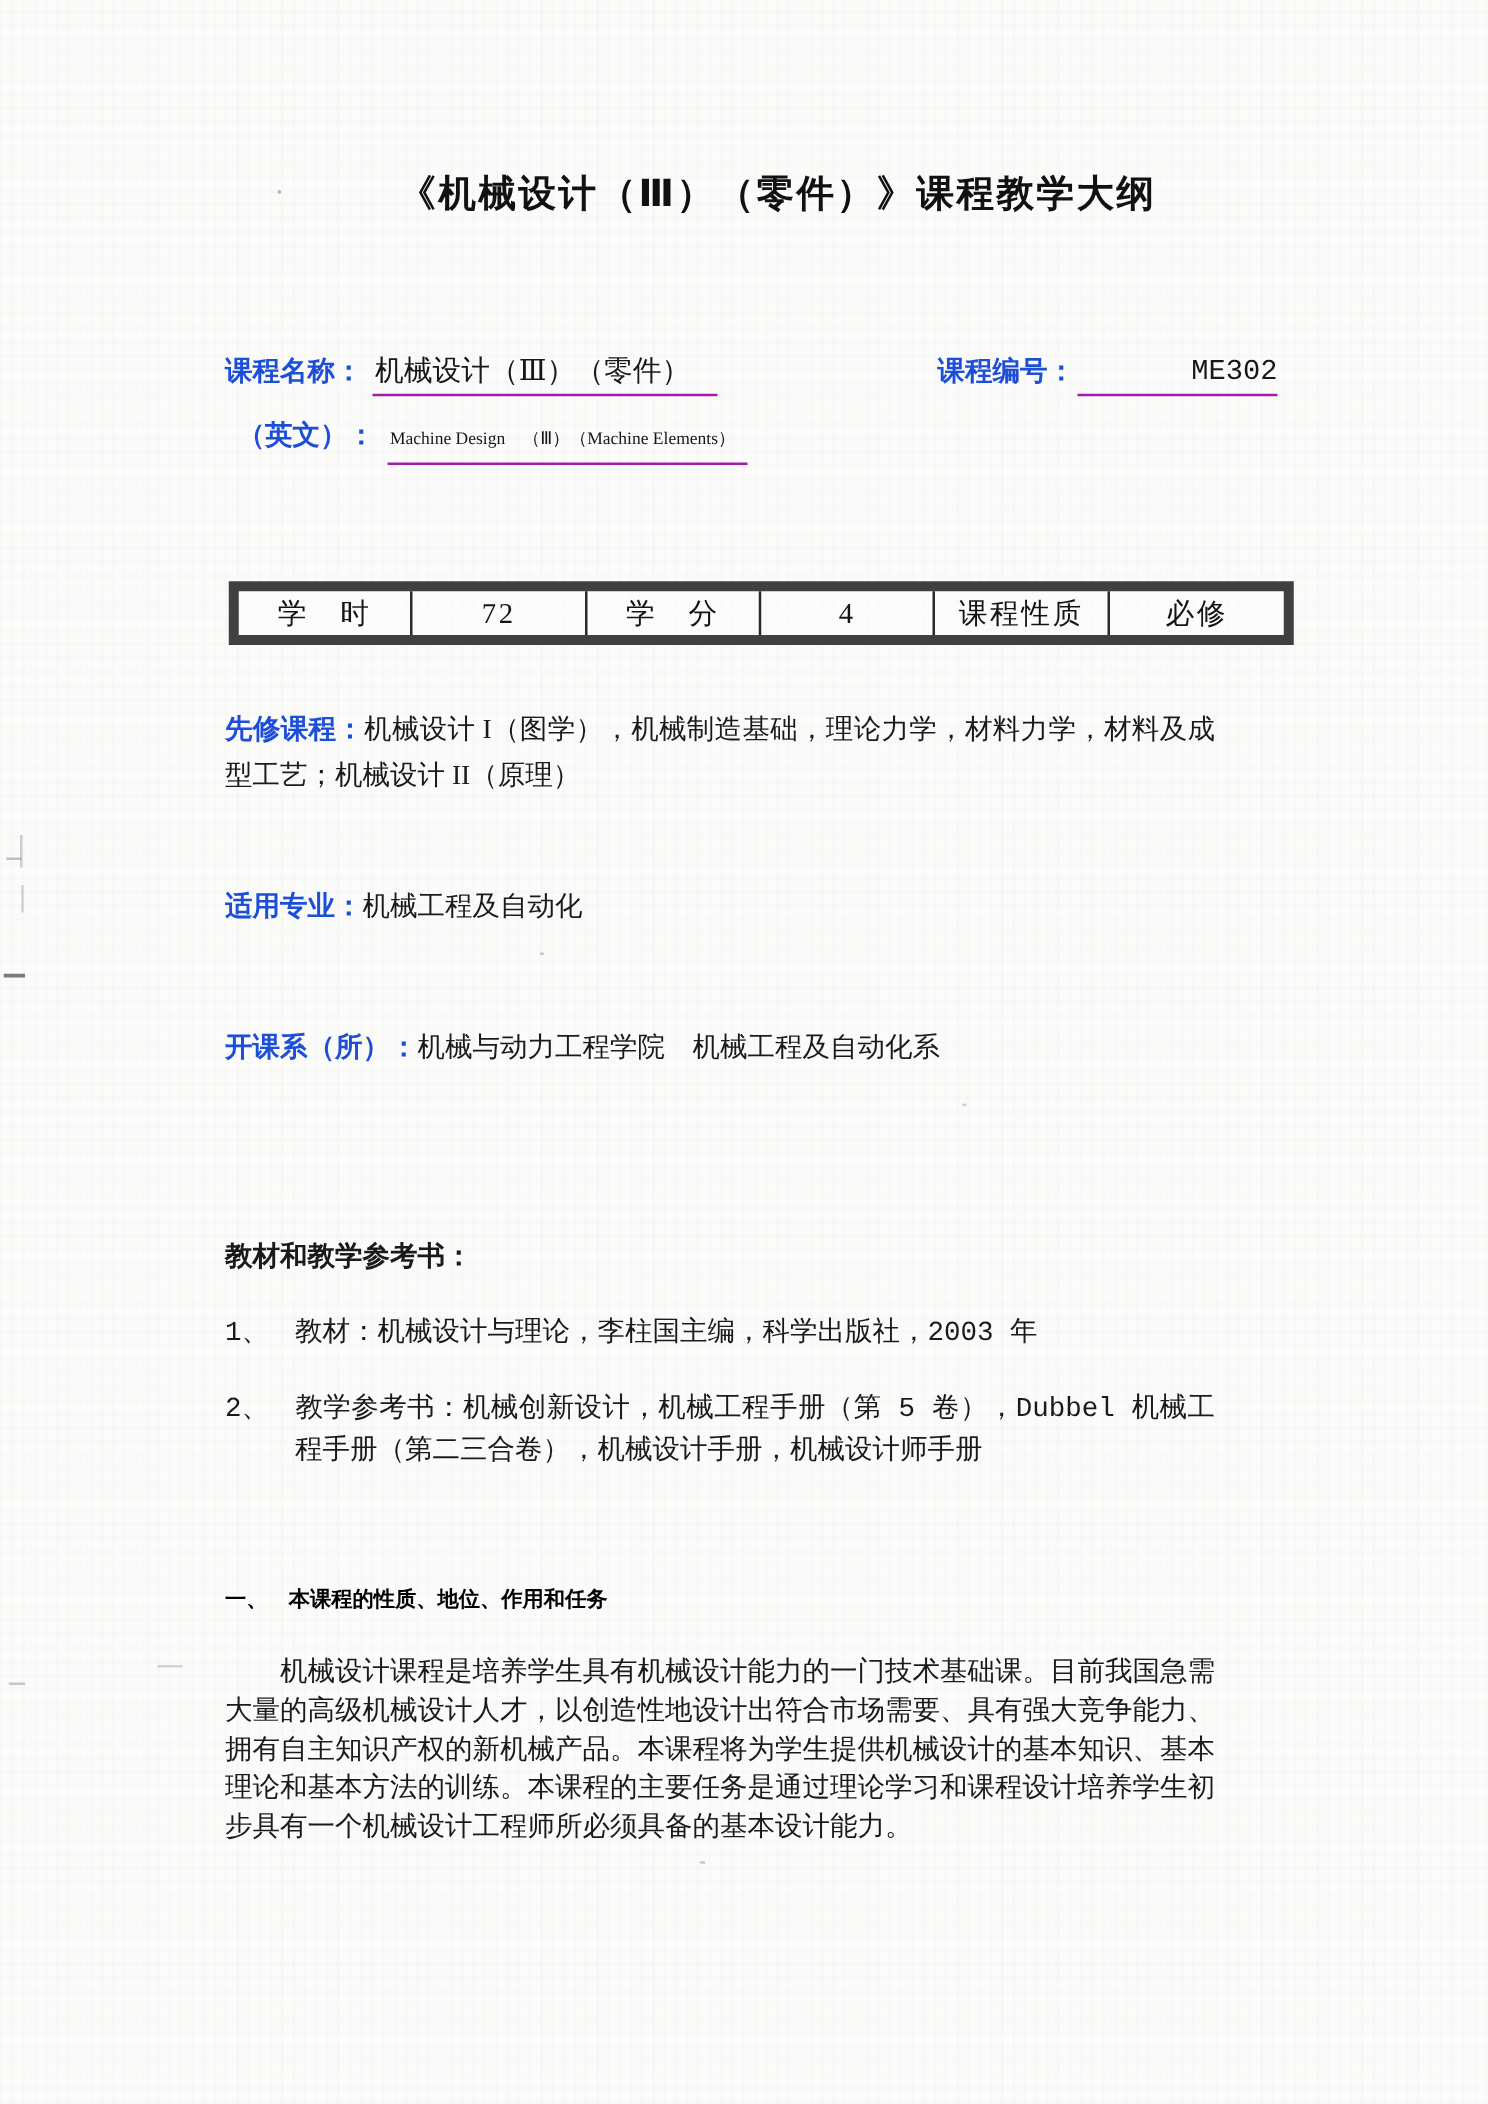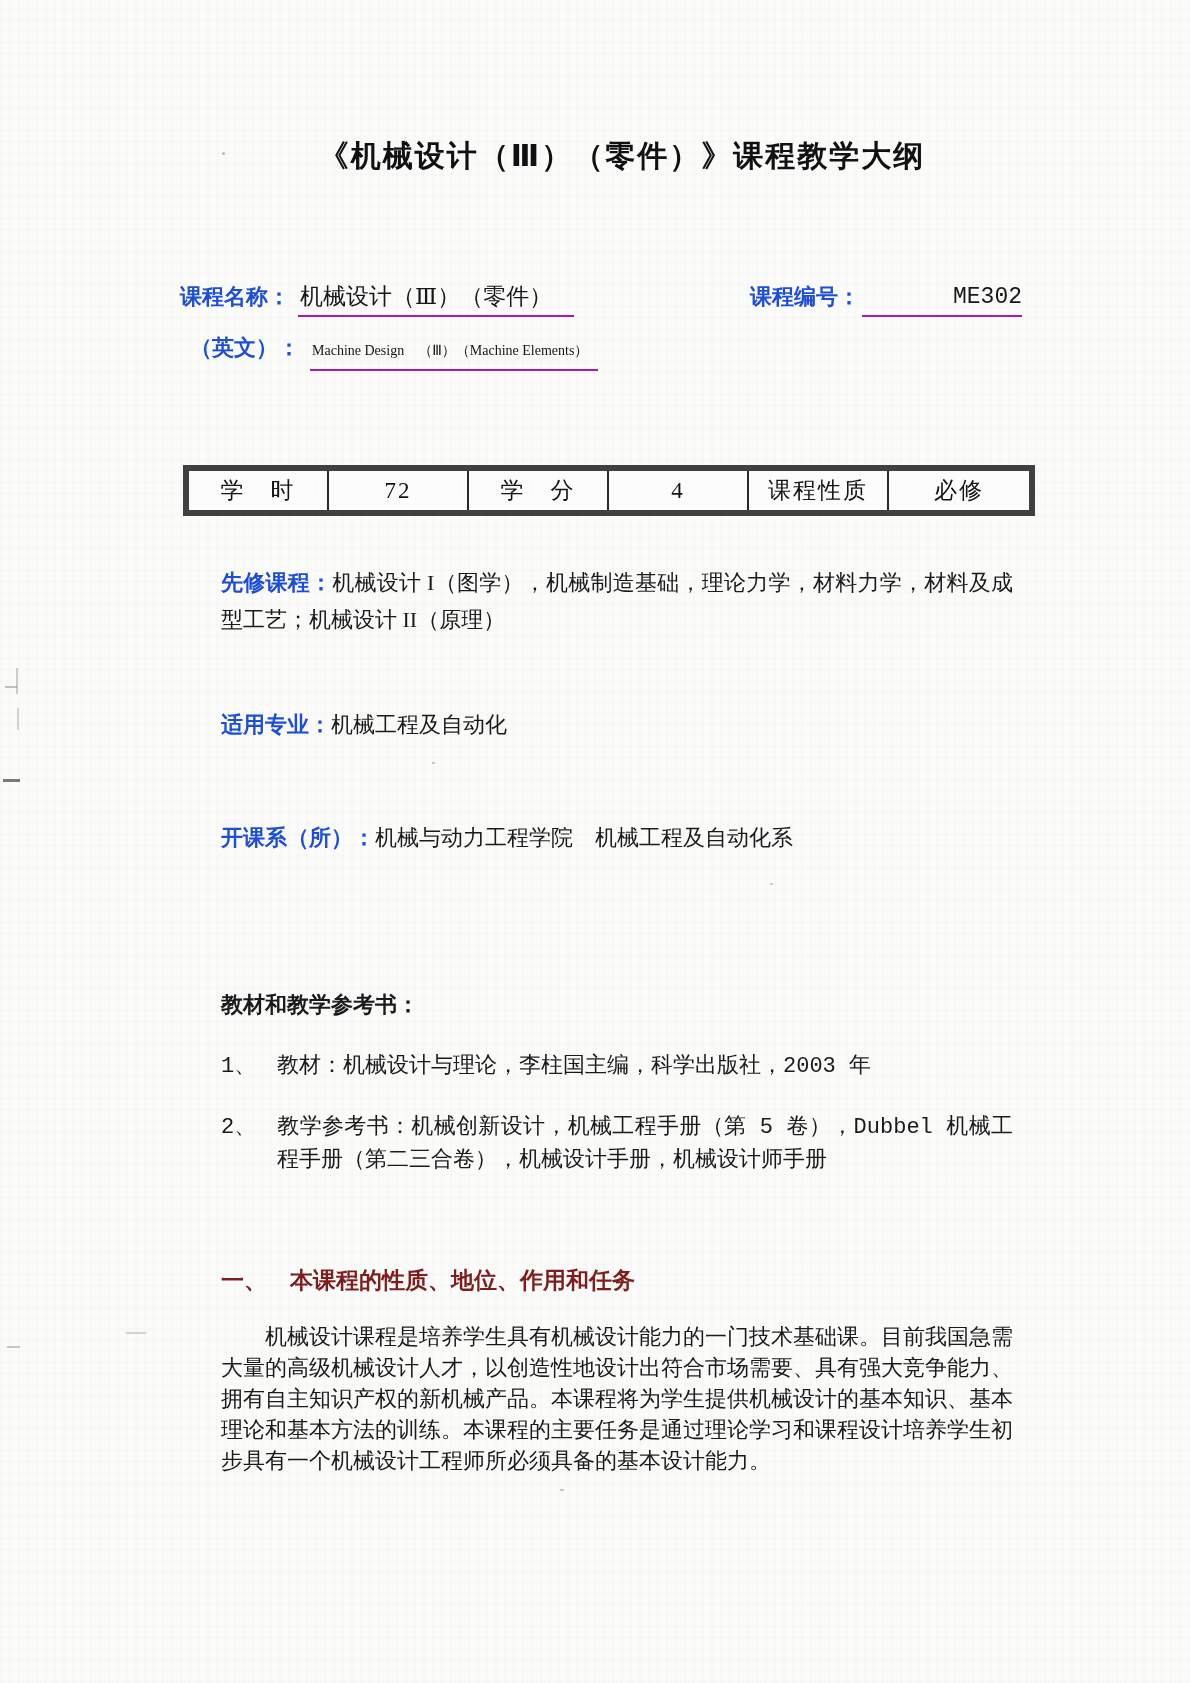--- a/index.html
+++ b/index.html
@@ -52,46 +52,46 @@
     font-family: Liberation Serif, serif;
     font-size: 14px;
   }
 
   
   .info-table {
     top: 465px; left: 183px;
     width: 852px; height: 51px;
     display: grid;
     grid-template-columns: repeat(6, 1fr);
-    border: 6px solid #404040;
+    border: 8px solid #404040;
     background: rgba(255,255,255,0.4);
   }
   .info-cell {
     border-right: 2px solid #2a2a2a;
     display: flex; align-items: center; justify-content: center;
     font-size: 23px;
     letter-spacing: 2px;
     color: #141414;
   }
   .info-cell:last-child { border-right: none; }
 
   
-  .section { left: 180px; width: 792px; font-size: 22px; color: #1a1a1a; margin-left: 41px; }
+  .section { left: 180px; width: 792px; font-size: 22px; color: #1a1a1a; }
   .sec-prereq { top: 564px; line-height: 37px; text-align: justify; }
   .sec-majors { top: 710px; line-height: 30px; }
   .sec-dept { top: 823px; line-height: 30px; }
   .tb-heading { top: 990px; line-height: 30px; font-size: 22px; }
   .ref-item { padding-left: 56px; text-indent: -56px; text-align: justify; font-family: Liberation Mono, monospace; }
   .ref-item-1 { top: 1052px; line-height: 30px; }
   .ref-item-2 { top: 1111px; line-height: 33px; }
   .ref-num { display: inline-block; width: 56px; text-indent: 0; }
   .sec1-heading {
     top: 1264px; line-height: 32px;
     font-family: "Liberation Sans", "DejaVu Sans", sans-serif;
-    font-weight: bold; font-size: 23px; color: #7f1d1d;
+    font-weight: bold; font-size: 17px; color: #000000;
   }
   .sec1-para {
     top: 1321px; line-height: 31px;
     text-align: justify;
     text-indent: 2em;
   }
 
   
   .artifact { position: absolute; background: #777; opacity: 0.55; }
   .a1 { left: 16px; top: 668px; width: 2px; height: 26px; opacity: .35; }

